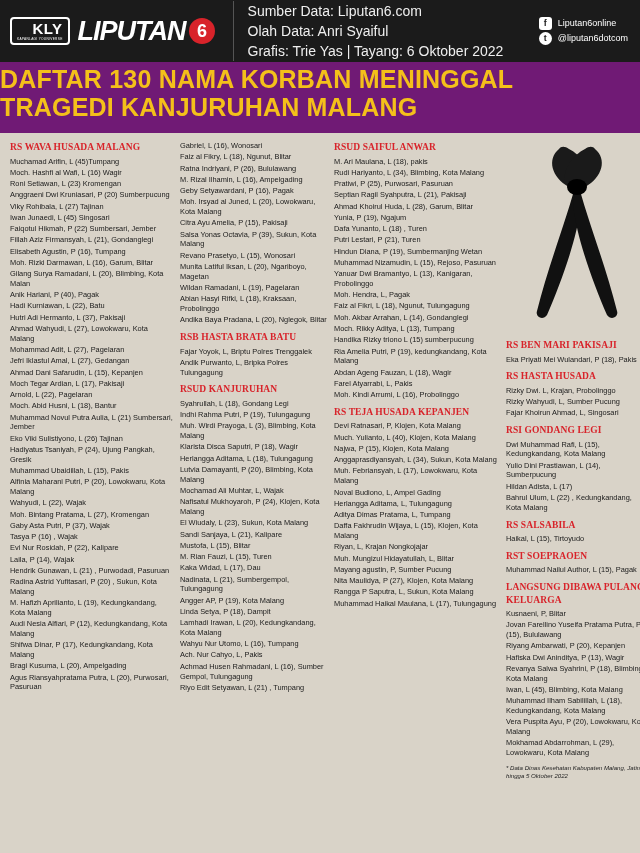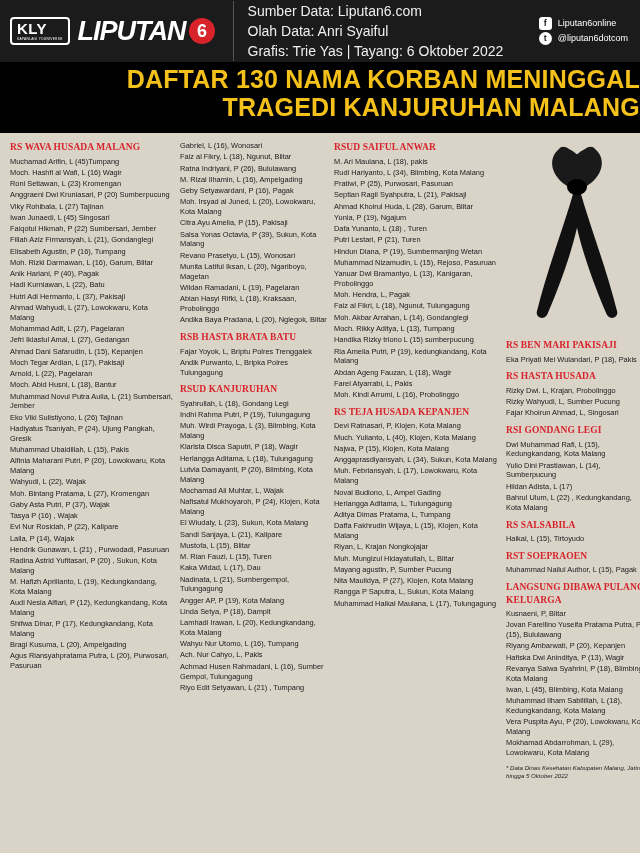--- a/index.html
+++ b/index.html
@@ -12,42 +12,42 @@
   }
   .page{position:relative;width:640px;height:853px;background:#d9d3c8;}
 
   
   .header{
     position:relative;height:62px;background:#1b1b1b;color:#fff;
     display:flex;align-items:center;
   }
   .brand{display:flex;align-items:center;padding-left:10px;gap:8px;}
   .kly{
-    border:2px solid #fff;border-radius:4px;padding:2px 5px;text-align:left;line-height:1;
+    border:2px solid #fff;border-radius:4px;padding:2px 5px;text-align:right;line-height:1;
   }
   .kly .kly-main{font-size:15px;font-weight:bold;letter-spacing:.5px;}
   .kly .kly-sub{font-size:3.2px;letter-spacing:.3px;margin-top:2px;}
   .lip{font-size:27px;font-weight:bold;font-style:italic;letter-spacing:-1px;}
   .lip-6{
     display:inline-block;background:#d8232a;color:#fff;border-radius:50%;
     width:26px;height:26px;line-height:26px;text-align:center;font-size:18px;
     font-style:normal;margin-left:3px;vertical-align:3px;
   }
   .src{
     font-size:14px;line-height:1.45;margin-left:18px;color:#efefef;
     border-left:1px solid #555;padding-left:14px;
   }
   .social{margin-left:auto;padding-right:12px;font-size:9px;line-height:1.7;}
   .social div{display:flex;align-items:center;gap:6px;}
   .ic{width:13px;height:13px;border-radius:3px;background:#fff;color:#1b1b1b;
       font-size:9px;font-weight:bold;display:inline-flex;align-items:center;justify-content:center;}
   .ic.tw{border-radius:50%;}
 
   
-  .titlebar{background:#000000;padding:4px 0 12px 0;text-align:right;}
+  .titlebar{background:#701a75;padding:4px 0 12px 0;text-align:left;}
   .titlebar h1{
     margin:0;color:#f4c01a;font-size:25px;line-height:1.1;font-weight:bold;
     letter-spacing:.2px;
   }
   .titlebar h1 .l2{display:block;}
 
   
   .content{
     position:relative;padding:8px 10px 0 10px;
     display:grid;grid-template-columns:164px 148px 166px 142px;gap:0 6px;
@@ -121,20 +121,21 @@
         <div class="name">Muchamad Arifin, L (45)Tumpang</div>
         <div class="name">Moch. Hashfi al Wafi, L (16) Wagir</div>
         <div class="name">Roni Setiawan, L (23) Kromengan</div>
         <div class="name">Anggraeni Dwi Kruniasari, P (20) Sumberpucung</div>
         <div class="name">Viky Rohibala, L (27) Tajinan</div>
         <div class="name">Iwan Junaedi, L (45) Singosari</div>
         <div class="name">Faiqotul Hikmah, P (22) Sumbersari, Jember</div>
         <div class="name">Fillah Aziz Firmansyah, L (21), Gondanglegi</div>
         <div class="name">Elisabeth Agustin, P (16), Tumpang</div>
         <div class="name">Moh. Rizki Darmawan, L (16), Garum, Blitar</div>
+        <div class="name">Gilang Surya Ramadani, L (20), Blimbing, Kota Malan</div>
         <div class="name">Anik Hariani, P (40), Pagak</div>
         <div class="name">Hadi Kurniawan, L (22), Batu</div>
         <div class="name">Hutri Adi Hermanto, L (37), Pakisaji</div>
         <div class="name">Ahmad Wahyudi, L (27), Lowokwaru, Kota Malang</div>
         <div class="name">Mohammad Adit, L (27), Pagelaran</div>
         <div class="name">Jefri Iklastul Amal, L (27), Gedangan</div>
         <div class="name">Ahmad Dani Safarudin, L (15), Kepanjen</div>
         <div class="name">Moch Tegar Ardian, L (17), Pakisaji</div>
         <div class="name">Arnold, L (22), Pagelaran</div>
         <div class="name">Moch. Abid Husni, L (18), Bantur</div>

